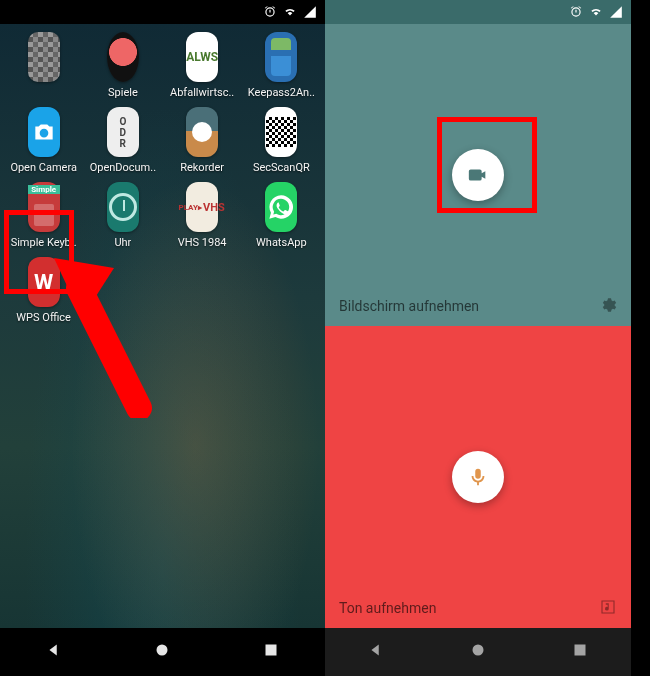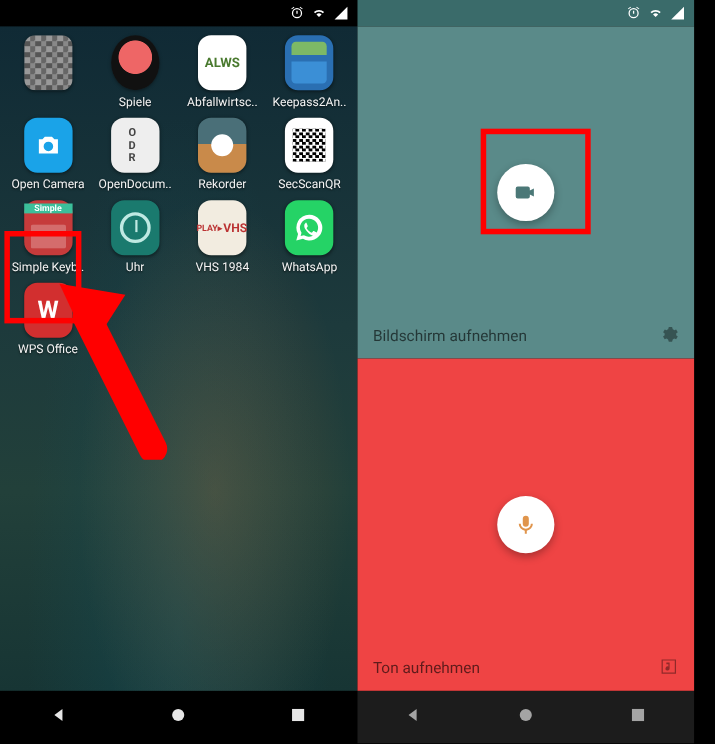--- a/index.html
+++ b/index.html
@@ -57,21 +57,21 @@
     gap: 8px 4px;
   }
   .app {
     display: flex;
     flex-direction: column;
     align-items: center;
     gap: 4px;
     width: 100%;
   }
   .app-icon {
-    width: 44px; height: 50px;
+    width: 32px; height: 50px;
     border-radius: 12px;
     display: flex; align-items: center; justify-content: center;
     color: #fff; font-size: 22px; font-weight: bold;
     box-shadow: 0 1px 3px rgba(0,0,0,0.4);
   }
   .app-label {
     color: #f5f5f5;
     font-size: 11px;
     text-align: center;
     max-width: 72px;

